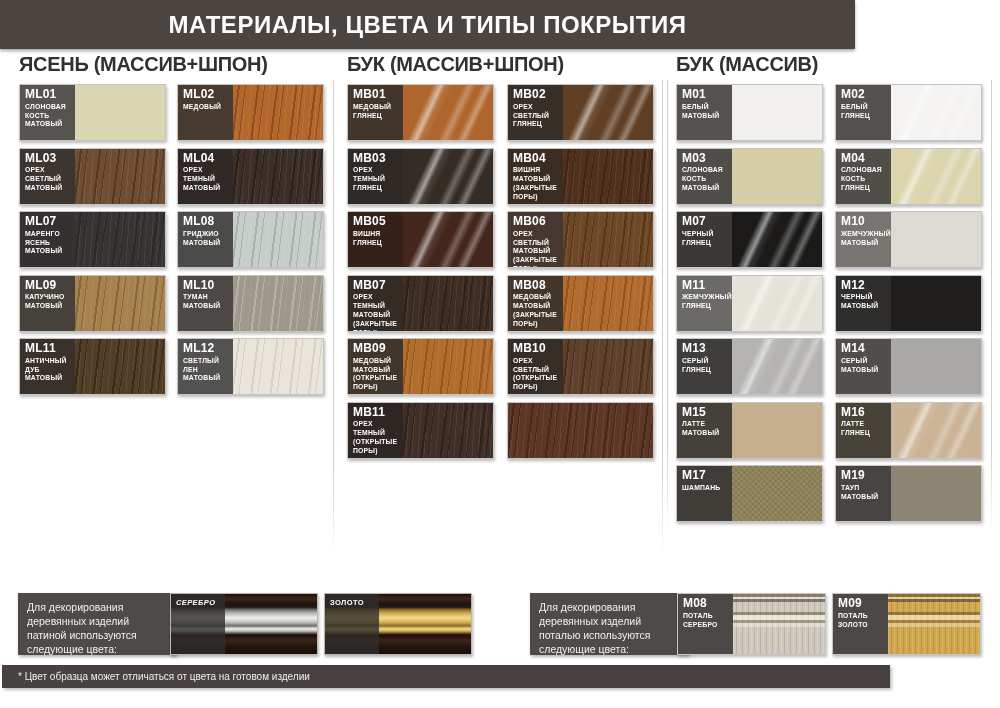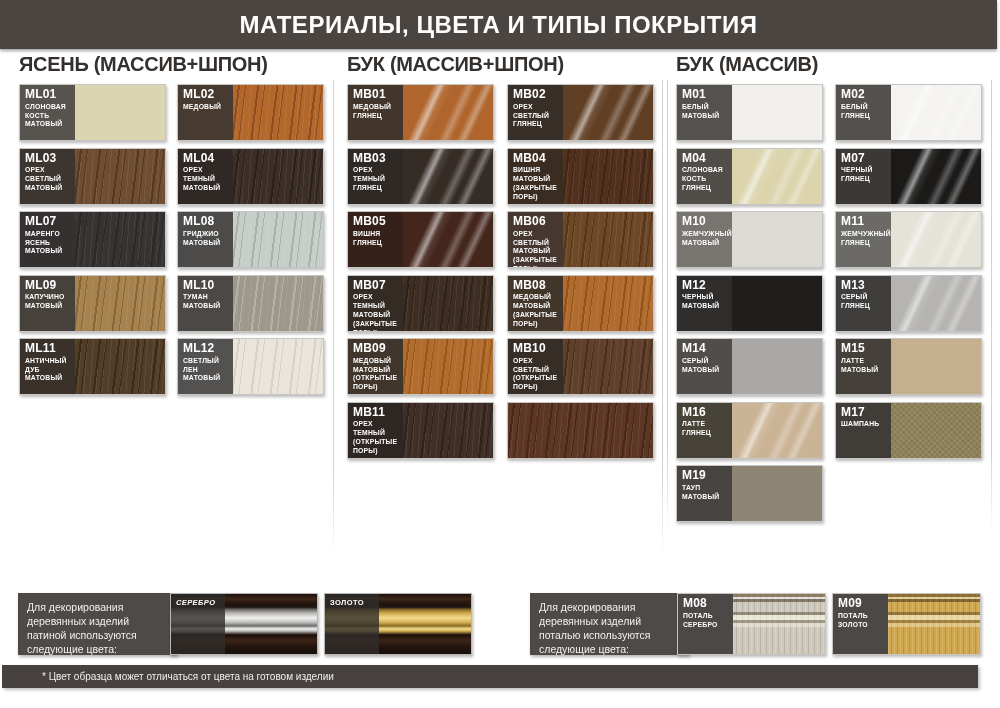--- a/index.html
+++ b/index.html
@@ -1,20 +1,20 @@
 <!DOCTYPE html>
 <html><head>
 <meta charset="utf-8">
 <style>
   html,body{margin:0;padding:0;background:#fff;}
   #page{position:relative;width:1000px;height:708px;background:#ffffff;overflow:hidden;
         font-family:"Liberation Sans",sans-serif;-webkit-font-smoothing:antialiased;}
 
   
-  .header{position:absolute;left:0;top:0;width:997px;height:49px;background:#4b4542;
+  .header{position:absolute;left:0;top:0;width:855px;height:49px;background:#4b4542;
           box-shadow:0 2px 3px rgba(0,0,0,.35);}
   .header .title{display:block;text-align:center;line-height:49px;color:#fdfdfd;
           font-size:24px;font-weight:bold;letter-spacing:.5px;}
 
   
   .col-hdr{position:absolute;top:53px;font-size:20px;font-weight:bold;color:#33302e;
           letter-spacing:-.3px;white-space:nowrap;}
   #hdr0{left:19px;} #hdr1{left:347px;} #hdr2{left:676px;}
 
   
@@ -74,22 +74,22 @@
   #potal-0{left:677px;} #potal-1{left:832px;}
   .f-potal{background-image:
      linear-gradient(180deg,rgba(90,65,30,.55) 0 5%,rgba(255,255,255,.45) 5% 9%,
         rgba(55,38,18,.5) 9% 14%,transparent 14% 30%,rgba(60,42,20,.4) 30% 35%,
         rgba(255,255,235,.55) 35% 44%,rgba(80,58,28,.35) 44% 49%,
         rgba(255,255,240,.35) 49% 55%,transparent 55%),
      repeating-linear-gradient(90deg,rgba(255,255,255,.14) 0 1px,transparent 1px 3px,
         rgba(0,0,0,.1) 3px 4px,transparent 4px 6px);}
 
   
-  .footer{position:absolute;left:2px;top:665px;width:976px;height:23px;background:#47423f;
-          color:#f0eeeb;font-size:10px;line-height:23px;padding-left:40px;box-sizing:border-box;
+  .footer{position:absolute;left:2px;top:665px;width:888px;height:23px;background:#47423f;
+          color:#f0eeeb;font-size:10px;line-height:23px;padding-left:16px;box-sizing:border-box;
           box-shadow:2px 2px 3px rgba(0,0,0,.25);}
 </style>
 </head>
 <body>
 
 <div id="page">
 
   <div class="header">
     <span class="title">МАТЕРИАЛЫ, ЦВЕТА И ТИПЫ ПОКРЫТИЯ</span>
   </div>
@@ -312,20 +312,29 @@
   </div>
       <div class="swatch">
     <div class="label" style="background: rgb(84, 80, 77);">
       <div class="code">M02</div>
       <div class="desc">БЕЛЫЙ
 ГЛЯНЕЦ</div>
     </div>
     <div class="sample f-gloss" style="--c1: #f4f3f1;"></div>
   </div>
       <div class="swatch">
+    <div class="label" style="background: rgb(81, 78, 74);">
+      <div class="code">M03</div>
+      <div class="desc">СЛОНОВАЯ
+КОСТЬ
+МАТОВЫЙ</div>
+    </div>
+    <div class="sample f-flat" style="--c1: #d6cea7;"></div>
+  </div>
+      <div class="swatch">
     <div class="label" style="background: rgb(81, 77, 73);">
       <div class="code">M04</div>
       <div class="desc">СЛОНОВАЯ
 КОСТЬ
 ГЛЯНЕЦ</div>
     </div>
     <div class="sample f-gloss" style="--c1: #dcd4ad;"></div>
   </div>
       <div class="swatch">
     <div class="label" style="background: rgb(59, 56, 54);">

